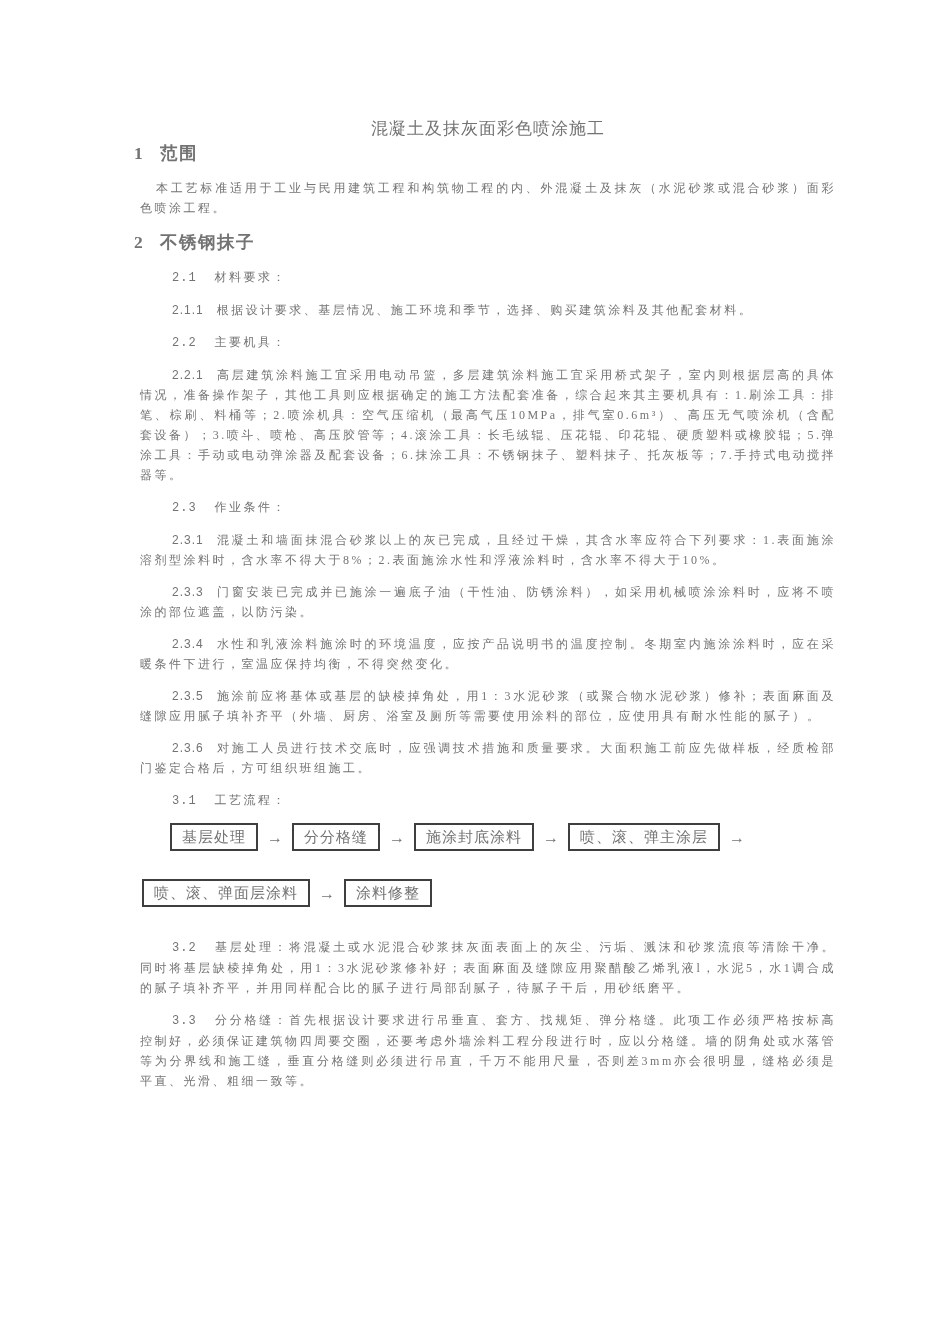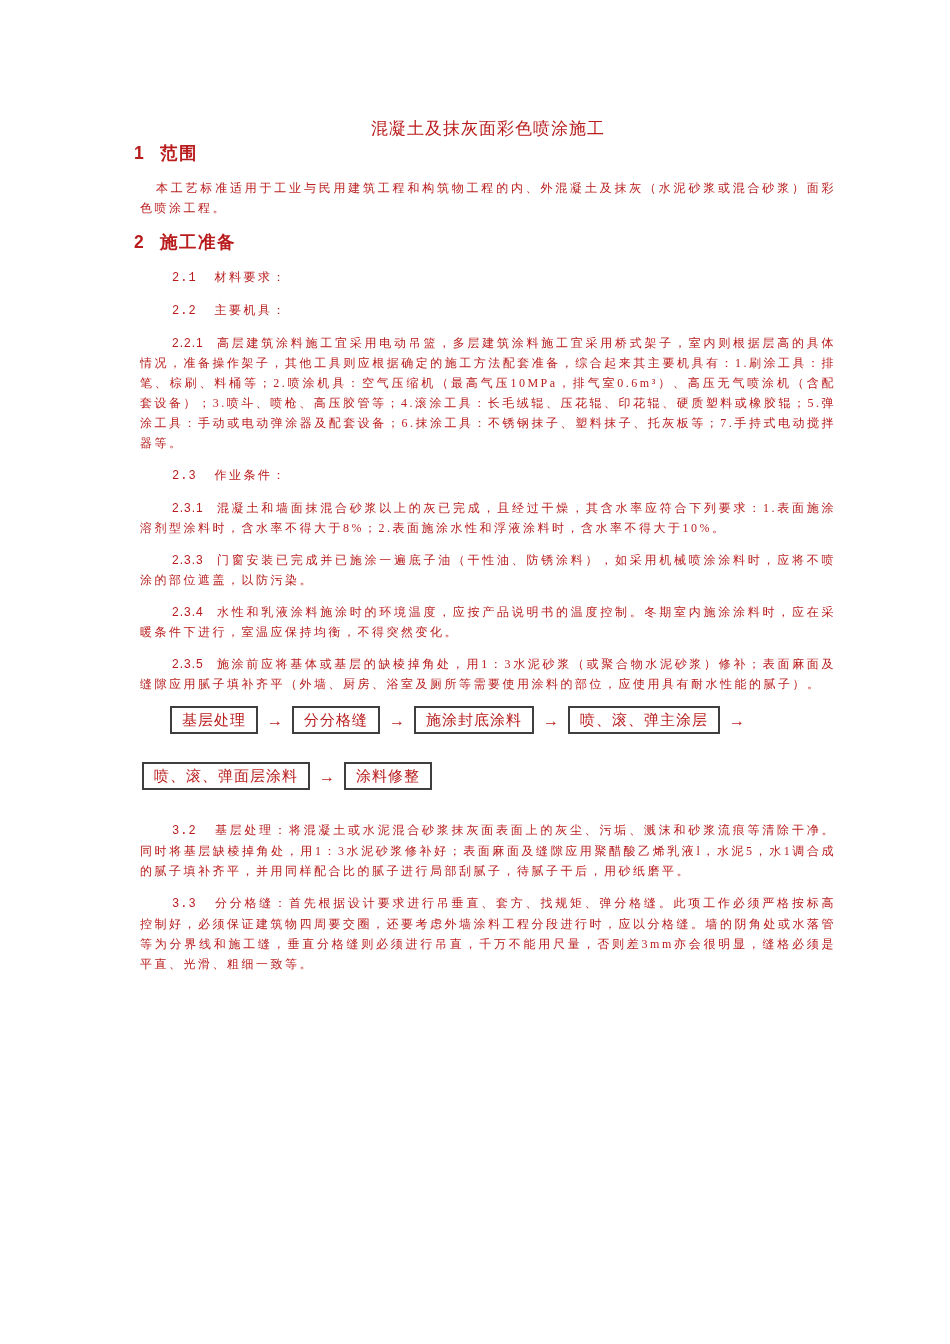--- a/index.html
+++ b/index.html
@@ -1,26 +1,26 @@
 <!DOCTYPE html>
 <html lang="zh"><head>
 <meta charset="utf-8">
 <style>
   html,body{margin:0;padding:0;background:#ffffff;}
   .page{
     width:950px;height:1344px;position:relative;background:#ffffff;
-    color:#b91c1c;overflow:hidden;
+    color:#737373;overflow:hidden;
     font-family:"Liberation Serif","DejaVu Serif",serif;
   }
   .content{position:absolute;left:128px;top:116px;width:720px;}
   .doc-title{
     font-size:17px;line-height:25px;text-align:center;letter-spacing:1px;
   }
   .sec-heading{
-    font-family:Liberation Sans, sans-serif;
+    font-family:Liberation Serif, serif;
     font-weight:bold;font-size:17.5px;line-height:25px;
     margin-left:6px;letter-spacing:1.5px;
   }
   .h-num{display:inline-block;min-width:26px;letter-spacing:0;}
   .para{
     margin:12px;font-size:12px;line-height:20px;
     text-align:justify;letter-spacing:2.5px;
   }
   .indent1{text-indent:16px;}
   .item{text-indent:32px;}
@@ -48,42 +48,45 @@
 
 <div class="page">
   <div class="content">
 
     <div class="doc-title">混凝土及抹灰面彩色喷涂施工</div>
 
     <div class="sec-heading"><span class="h-num">1</span><span>范围</span></div>
 
     <p class="para indent1">本工艺标准适用于工业与民用建筑工程和构筑物工程的内、外混凝土及抹灰（水泥砂浆或混合砂浆）面彩色喷涂工程。</p>
 
-    <div class="sec-heading"><span class="h-num">2</span><span>施工准备</span></div>
+    <div class="sec-heading"><span class="h-num">2</span><span>不锈钢抹子</span></div>
 
     <p class="para item lvl2"><span class="p-num">2.1</span><span>材料要求：</span></p>
 
+    <p class="para item lvl3"><span class="p-num">2.1.1</span><span>根据设计要求、基层情况、施工环境和季节，选择、购买建筑涂料及其他配套材料。</span></p>
 
     <p class="para item lvl2"><span class="p-num">2.2</span><span>主要机具：</span></p>
 
     <p class="para item lvl3"><span class="p-num">2.2.1</span><span>高层建筑涂料施工宜采用电动吊篮，多层建筑涂料施工宜采用桥式架子，室内则根据层高的具体情况，准备操作架子，其他工具则应根据确定的施工方法配套准备，综合起来其主要机具有：1.刷涂工具：排笔、棕刷、料桶等；2.喷涂机具：空气压缩机（最高气压10MPa，排气室0.6m³）、高压无气喷涂机（含配套设备）；3.喷斗、喷枪、高压胶管等；4.滚涂工具：长毛绒辊、压花辊、印花辊、硬质塑料或橡胶辊；5.弹涂工具：手动或电动弹涂器及配套设备；6.抹涂工具：不锈钢抹子、塑料抹子、托灰板等；7.手持式电动搅拌器等。</span></p>
 
     <p class="para item lvl2"><span class="p-num">2.3</span><span>作业条件：</span></p>
 
     <p class="para item lvl3"><span class="p-num">2.3.1</span><span>混凝土和墙面抹混合砂浆以上的灰已完成，且经过干燥，其含水率应符合下列要求：1.表面施涂溶剂型涂料时，含水率不得大于8%；2.表面施涂水性和浮液涂料时，含水率不得大于10%。</span></p>
 
 
     <p class="para item lvl3"><span class="p-num">2.3.3</span><span>门窗安装已完成并已施涂一遍底子油（干性油、防锈涂料），如采用机械喷涂涂料时，应将不喷涂的部位遮盖，以防污染。</span></p>
 
     <p class="para item lvl3"><span class="p-num">2.3.4</span><span>水性和乳液涂料施涂时的环境温度，应按产品说明书的温度控制。冬期室内施涂涂料时，应在采暖条件下进行，室温应保持均衡，不得突然变化。</span></p>
 
     <p class="para item lvl3"><span class="p-num">2.3.5</span><span>施涂前应将基体或基层的缺棱掉角处，用1：3水泥砂浆（或聚合物水泥砂浆）修补；表面麻面及缝隙应用腻子填补齐平（外墙、厨房、浴室及厕所等需要使用涂料的部位，应使用具有耐水性能的腻子）。</span></p>
 
+    <p class="para item lvl3"><span class="p-num">2.3.6</span><span>对施工人员进行技术交底时，应强调技术措施和质量要求。大面积施工前应先做样板，经质检部门鉴定合格后，方可组织班组施工。</span></p>
 
 
+    <p class="para item lvl2"><span class="p-num">3.1</span><span>工艺流程：</span></p>
 
 
     <div class="flow-row flow-row-1">
       <span class="flow-box">基层处理</span>
       <span class="flow-arrow">→</span>
       <span class="flow-box">分分格缝</span>
       <span class="flow-arrow">→</span>
       <span class="flow-box">施涂封底涂料</span>
       <span class="flow-arrow">→</span>
       <span class="flow-box">喷、滚、弹主涂层</span>

